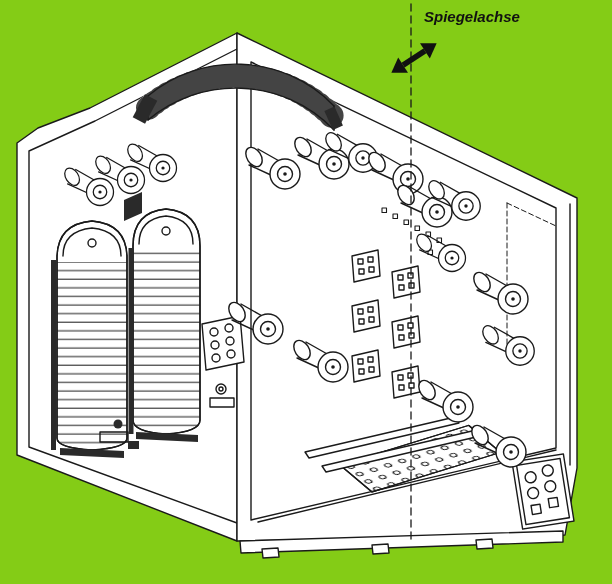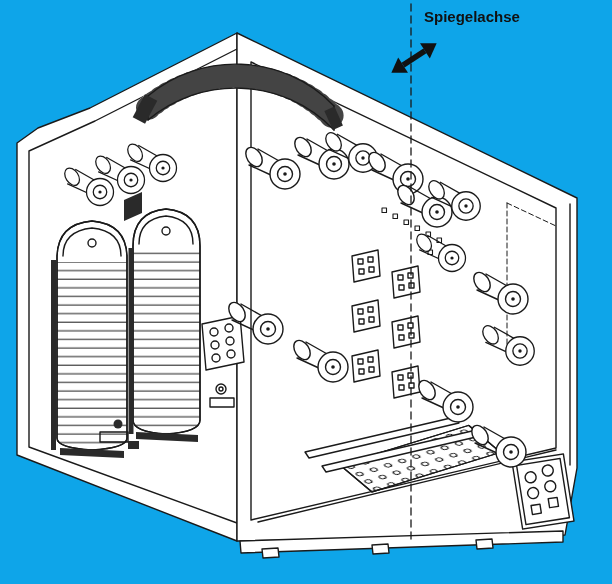--- a/index.html
+++ b/index.html
@@ -1,21 +1,22 @@
 <!DOCTYPE html>
 <html><head>
 <meta charset="utf-8">
 <style>
   html,body{margin:0;padding:0;background:#ffffff;}
   .canvas{
     position:relative;
     width:612px;height:584px;
-    background:#0ea5e9;
+    background:#84cc16;
     font-family:"Liberation Sans", sans-serif;
     overflow:hidden;
+    font-style:italic;
   }
   svg{position:absolute;left:0;top:0;}
   text{font-family:"Liberation Sans", sans-serif;}
 </style>
 </head>
 <body>
 
 <div class="canvas">
 <svg width="612" height="584" viewBox="0 0 612 584">
   <defs>

